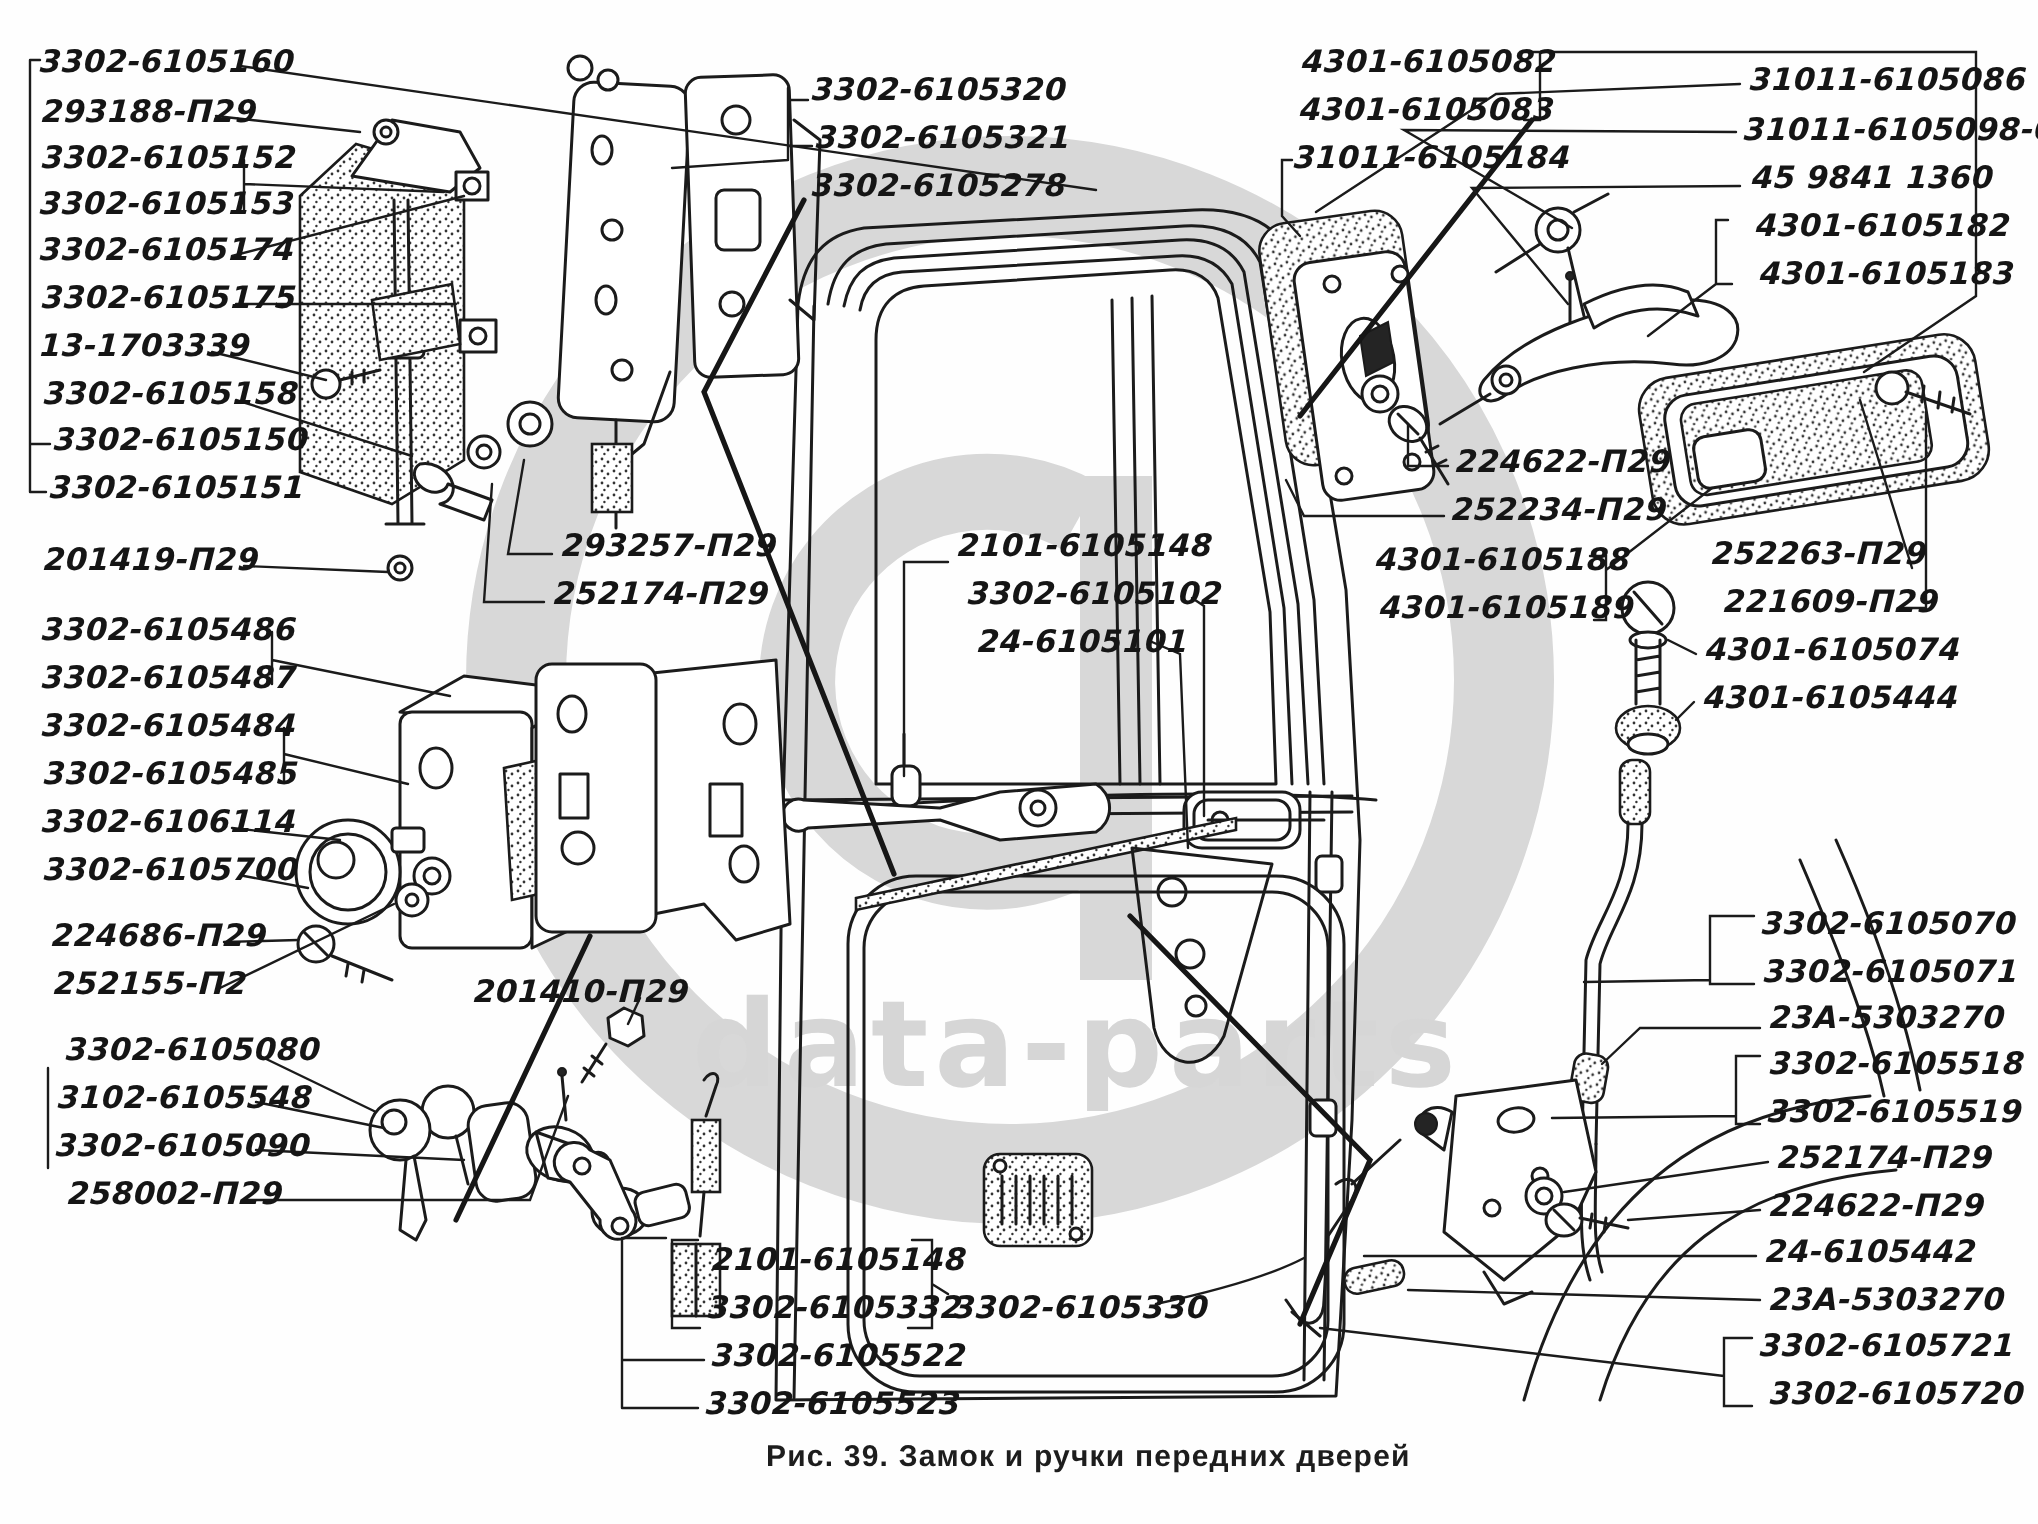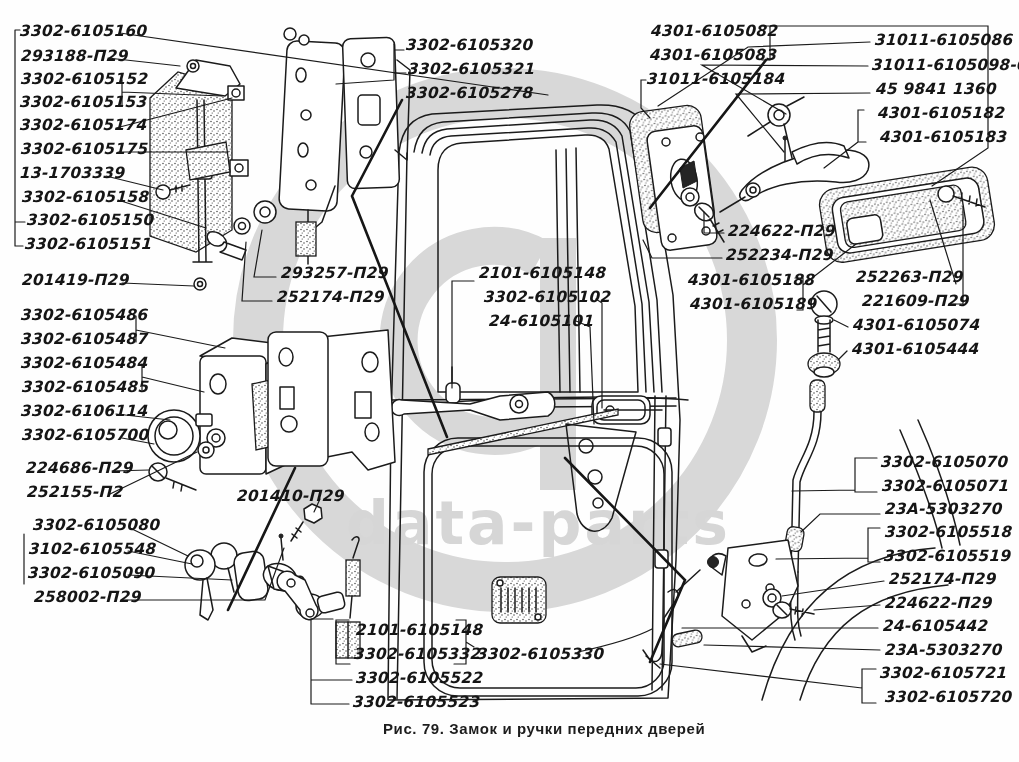--- a/index.html
+++ b/index.html
@@ -372,14 +372,14 @@
       <div class="part-label" style="left: 885px; top: 523px;">3302-6105518</div>
       <div class="part-label" style="left: 884px; top: 547px;">3302-6105519</div>
       <div class="part-label" style="left: 889px; top: 570px;">252174-П29</div>
       <div class="part-label" style="left: 885px; top: 594px;">224622-П29</div>
       <div class="part-label" style="left: 883px; top: 617px;">24-6105442</div>
       <div class="part-label" style="left: 885px; top: 641px;">23А-5303270</div>
       <div class="part-label" style="left: 880px; top: 664px;">3302-6105721</div>
       <div class="part-label" style="left: 885px; top: 688px;">3302-6105720</div>
     </div>
 
-  <div id="caption">Рис. 79. Замок и ручки передних дверей</div>
+  <div id="caption">Рис. 39. Замок и ручки передних дверей</div>
 </div>
 
 </body></html>

